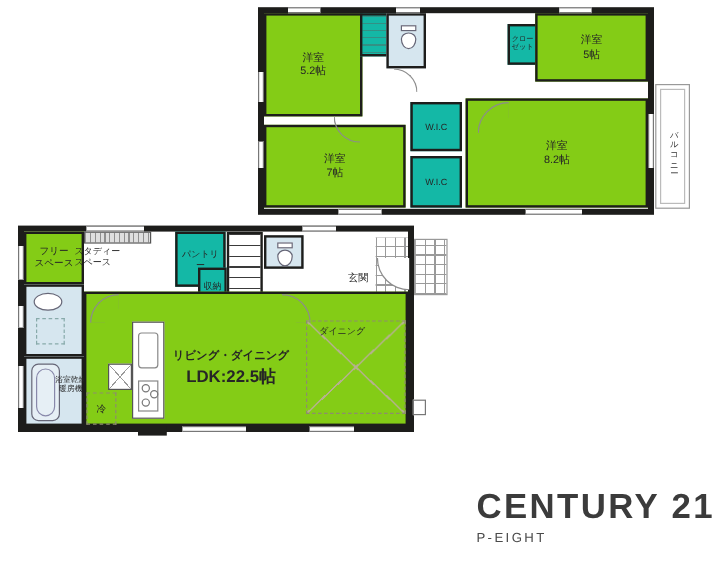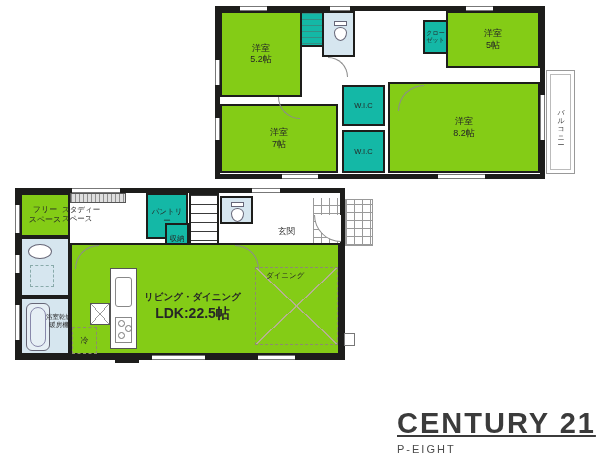--- a/index.html
+++ b/index.html
@@ -51,21 +51,21 @@
   .tub .in{position:absolute;inset:3px;border:1px solid #88a;border-radius:8px;}
   .sink-oval{position:absolute;border:1px solid #667;border-radius:50%;background:#fff;box-sizing:border-box;}
   .kcounter{position:absolute;border:1.5px solid #555;background:#fff;box-sizing:border-box;}
   .ksink{position:absolute;border:1px solid #888;border-radius:3px;background:#fff;box-sizing:border-box;}
   .kstove{position:absolute;border:1px solid #888;background:#fff;box-sizing:border-box;}
   .kstove i{position:absolute;width:5px;height:5px;border:1px solid #777;border-radius:50%;}
   .blackbox{position:absolute;background:#1d1d1b;}
   .mark{position:absolute;color:#333;font-size:10px;line-height:1;}
   
   .logo{position:absolute;left:397px;top:407px;width:195px;}
-  .logo .brand{font-size:29px;font-weight:800;letter-spacing:2px;color:#3b3b3b;white-space:nowrap;text-decoration:underline;}
+  .logo .brand{font-size:29px;font-weight:800;letter-spacing:2px;color:#3b3b3b;white-space:nowrap;}
   .logo .office{font-size:11px;letter-spacing:2px;color:#4a4a4a;margin-top:3px;}
 </style>
 </head>
 <body>
 
 <div class="canvas">
 
   <div class="plan" style="left:215px;top:6px;width:330px;height:173px;">
 
     <div class="room yellow" style="left:0;top:0;width:82px;height:86px;">
@@ -141,21 +141,21 @@
     <span class="mark" style="left:158px;top:64px;">∨</span>
     <div class="room white stairs-h" style="left:169px;top:0;width:30px;height:60px;"></div>
     <span class="abs lbl-s" style="left:180px;top:63px;font-size:8px;">UP</span>
     <div class="room blue" style="left:200px;top:3px;width:33px;height:28px;">
       <span class="toilet" style="left:9px;top:4px;">
           <span class="tank"></span>
           <span class="bowl"></span>
         </span>
     </div>
     <div class="abs" style="left:250px;top:3px;width:45px;height:50px;">
-      <span class="abs lbl-s" style="left:8px;top:30px;font-size:8.5px;">玄関</span>
+      <span class="abs lbl-s" style="left:20px;top:30px;font-size:8.5px;">玄関</span>
     </div>
     <div class="abs tile" style="left:293px;top:5px;width:27px;height:48px;"></div>
     <div class="abs tile" style="left:325px;top:6px;width:28px;height:47px;border:1px solid #999;box-sizing:border-box;"></div>
     <div class="arc arc-bl" style="left:294px;top:22px;width:27px;height:27px;background:#fff;"></div>
 
     <div class="room blue" style="left:0;top:44px;width:50px;height:60px;">
       <span class="sink-oval" style="left:6px;top:5px;width:24px;height:15px;"></span>
       <span class="abs dashed" style="left:8px;top:26px;width:24px;height:22px;border-color:#8aa;"></span>
     </div>
     <div class="room blue" style="left:0;top:104px;width:50px;height:58px;">

